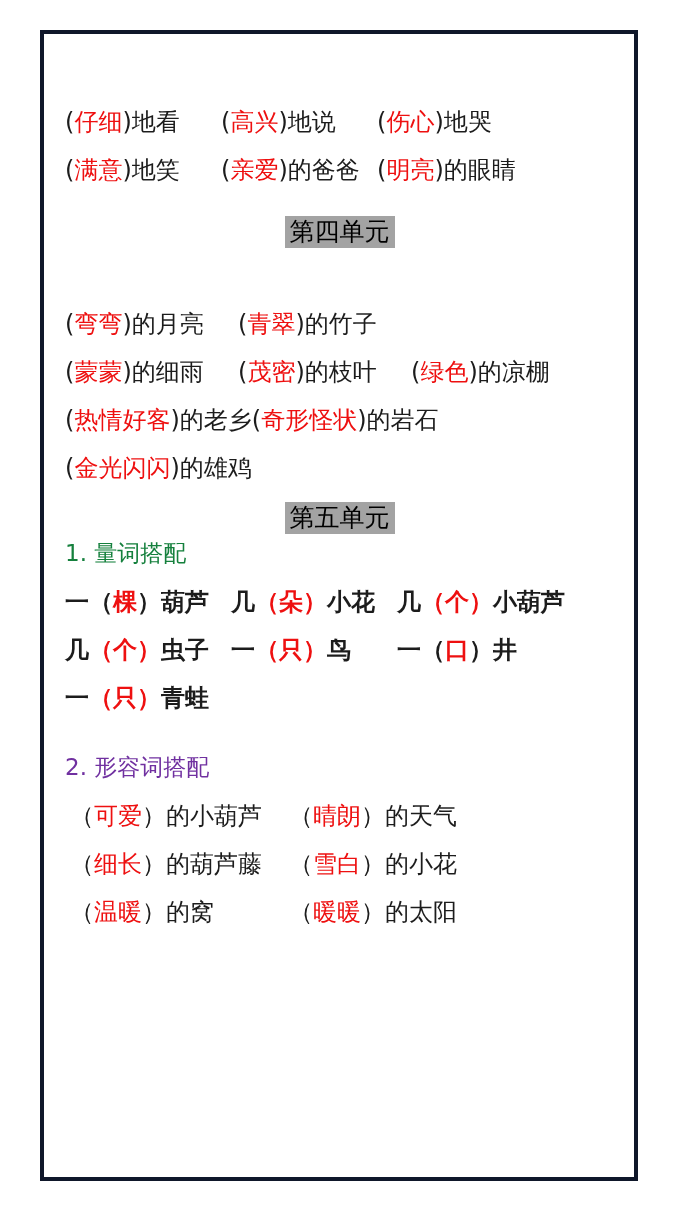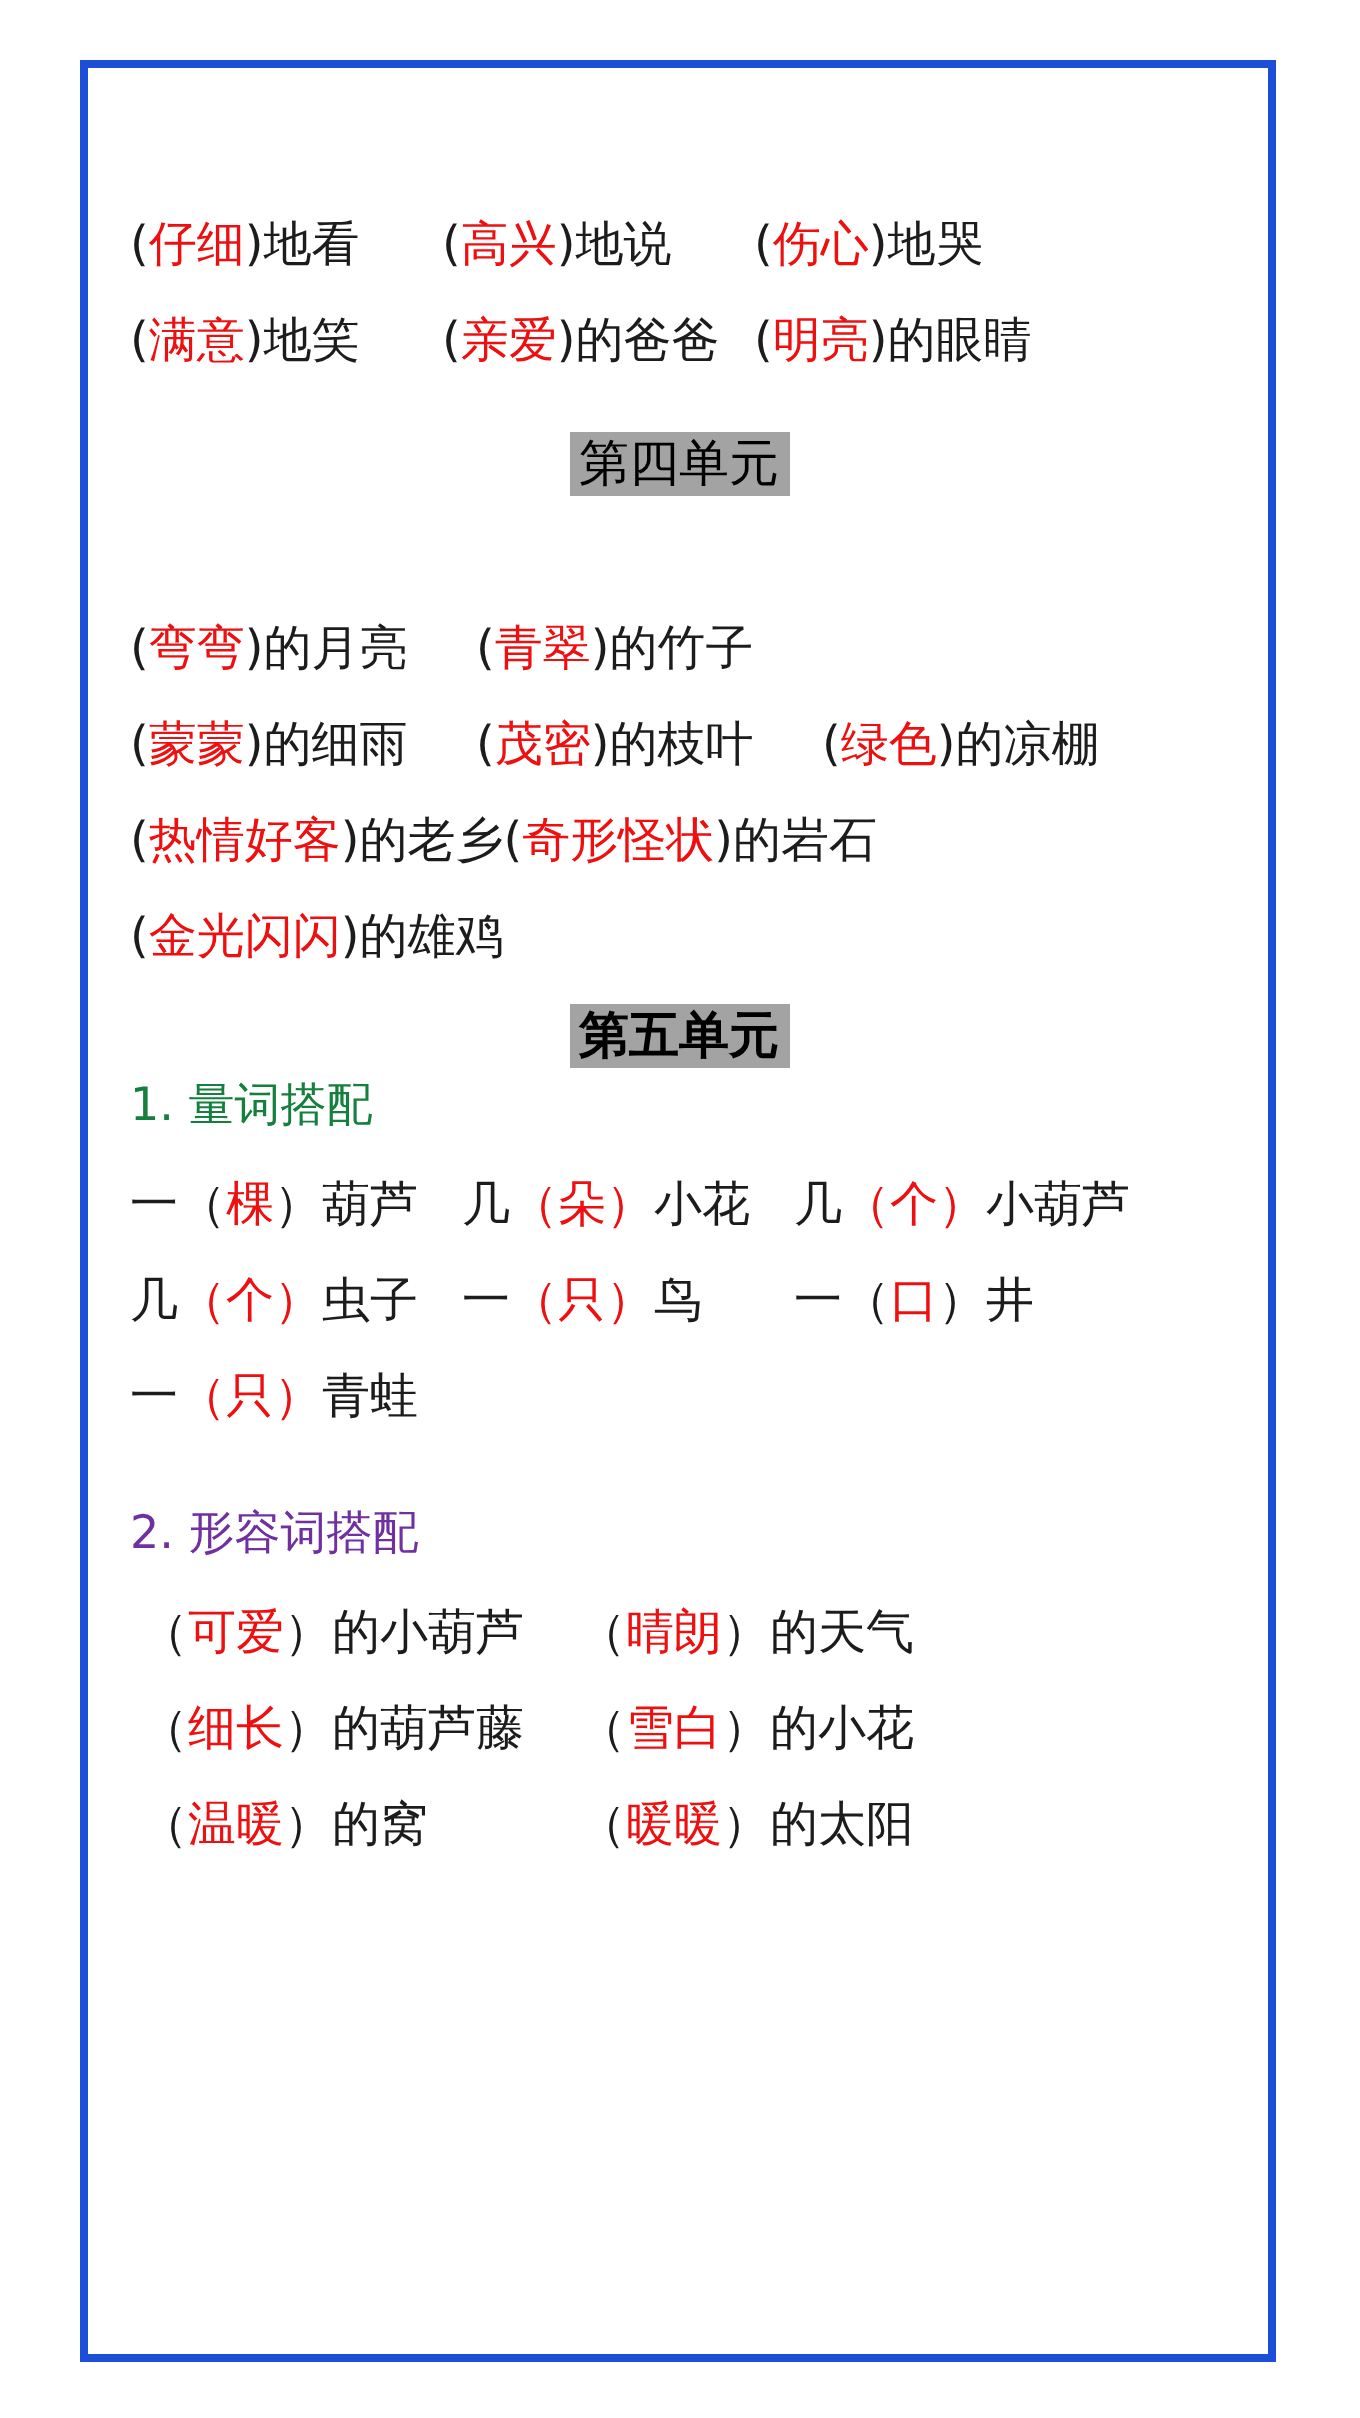--- a/index.html
+++ b/index.html
@@ -2,21 +2,21 @@
 <html><head>
 <meta charset="utf-8">
 <style>
   html,body{margin:0;padding:0;background:#ffffff;}
   body{
     width:680px;height:1209px;position:relative;overflow:hidden;
     font-family:"DejaVu Sans",sans-serif;
   }
   .frame{
     position:absolute;left:40px;top:30px;width:590px;height:1143px;
-    border:4px solid #1d4ed8;background:#ffffff;box-sizing:content-box;
+    border:4px solid #0f172a;background:#ffffff;box-sizing:content-box;
   }
   .doc{padding:64px 20px 0 21px;}
   .line{
     display:flex;align-items:center;height:48px;
     font-size:24px;color:#1c1c1c;white-space:nowrap;
   }
   .item{display:inline-block;}
   .cols-a .item{min-width:156px;}
   .cols-b .item{min-width:173px;}
   .cols-c .item{min-width:166px;}
@@ -24,25 +24,25 @@
   .nogap .item{min-width:0;}
   .indent{padding-left:5px;}
   .red{color:#ee1010;}
   .blk{color:#1c1c1c;}
   .header-row{margin-top:22px;text-align:center;height:34px;line-height:34px;}
   .unit-badge{
     display:inline-block;background:#a3a3a3;color:#000000;
     font-size:25px;padding:1px 5px;line-height:30px;
   }
   .sec-b{margin-top:50px;}
-  .hdr5{margin-top:10px;font-weight:bold;}
+  .hdr5{margin-top:10px;}
   .subhead{font-size:23px;height:34px;line-height:34px;white-space:nowrap;}
   .subhead.one{color:#15803d;}
   .subhead.two{color:#7030a0;margin-top:28px;}
-  .sec-c{margin-top:8px;}
+  .sec-c{margin-top:8px;font-weight:bold;}
   .sec-d{margin-top:8px;}
 </style>
 </head>
 <body>
 
 <div class="frame">
   <div class="doc">
 
     <div class="sec-a">
       <div class="line cols-a">

